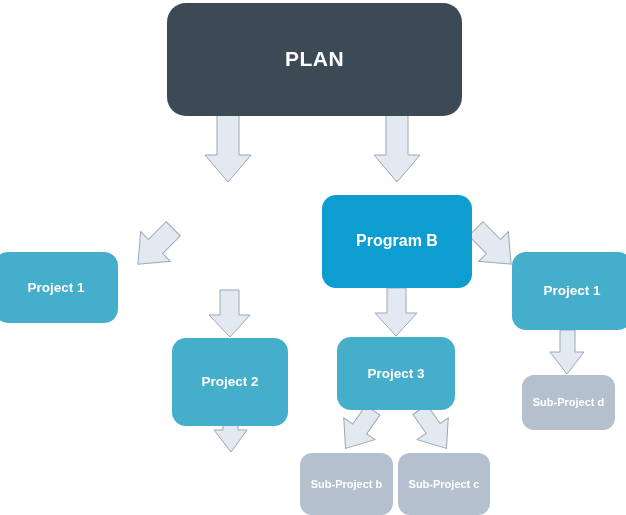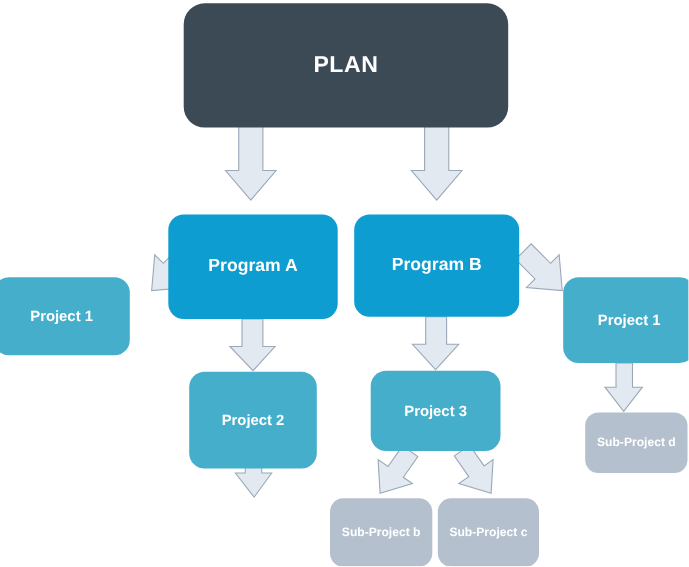--- a/index.html
+++ b/index.html
@@ -86,23 +86,20 @@
 
       <polygon points="560,330 575,330 575,352 584,352 567,374 550,352 560,352"></polygon>
 
     </g>
   </svg>
 
   <div class="node plan" style="left:167px; top:3px; width:295px; height:113px;">
     <span>PLAN</span>
   </div>
 
-  <div class="node program" style="left:153px; top:195px; width:154px; height:95px;">
-    <span>Program A</span>
-  </div>
 
   <div class="node program" style="left:322px; top:195px; width:150px; height:93px;">
     <span>Program B</span>
   </div>
 
   <div class="node project" style="left:-6px; top:252px; width:124px; height:71px;">
     <span>Project 1</span>
   </div>
 
   <div class="node project" style="left:172px; top:338px; width:116px; height:88px;">
@@ -119,17 +116,17 @@
 
 
   <div class="node subproject" style="left:300px; top:453px; width:93px; height:62px;">
     <span>Sub-Project b</span>
   </div>
 
   <div class="node subproject" style="left:398px; top:453px; width:92px; height:62px;">
     <span>Sub-Project c</span>
   </div>
 
-  <div class="node subproject" style="left:522px; top:375px; width:93px; height:55px;margin-left:10px;">
+  <div class="node subproject" style="left:522px; top:375px; width:93px; height:55px;">
     <span>Sub-Project d</span>
   </div>
 
 </div>
 
 </body></html>

